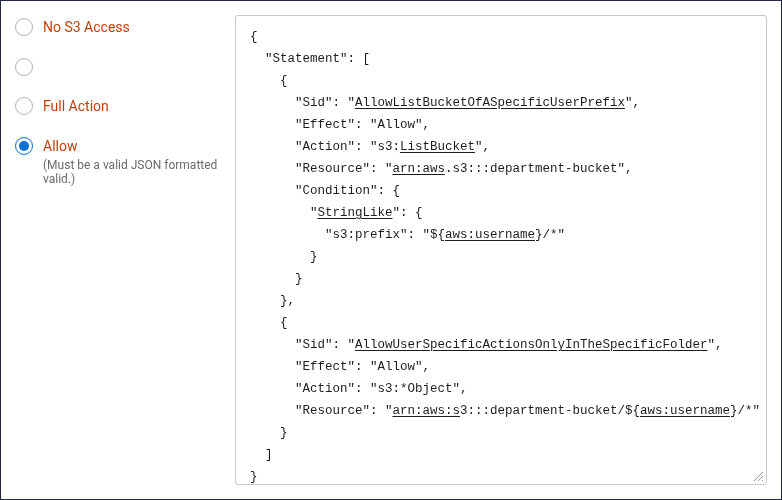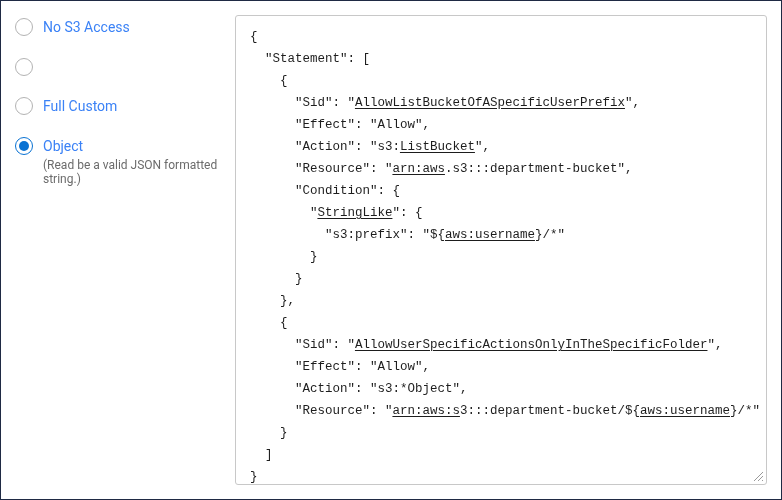--- a/index.html
+++ b/index.html
@@ -53,21 +53,21 @@
     position: absolute;
     width: 10px;
     height: 10px;
     background: #0972d3;
     border-radius: 50%;
     top: 3px;
     left: 3px;
   }
   .radio-label {
     font-size: 14px;
-    color: #3b82f6;
+    color: #c2410c;
     line-height: 20px;
   }
   .radio-sublabel {
     font-size: 12px;
     color: #6b6b6b;
     margin-top: 2px;
   }
   .radio-text-wrap {
     display: flex;
     flex-direction: column;
@@ -134,29 +134,29 @@
       </span>
     </div>
 
     <div class="radio-row">
       <span class="radio"></span>
     </div>
 
     <div class="radio-row">
       <span class="radio"></span>
       <span class="radio-text-wrap">
-        <span class="radio-label">Full Custom</span>
+        <span class="radio-label">Full Action</span>
       </span>
     </div>
 
     <div class="radio-row">
       <span class="radio selected"></span>
       <span class="radio-text-wrap">
-        <span class="radio-label">Object</span>
-        <span class="radio-sublabel">(Read be a valid JSON formatted string.)</span>
+        <span class="radio-label">Allow</span>
+        <span class="radio-sublabel">(Must be a valid JSON formatted valid.)</span>
       </span>
     </div>
 
   </div>
 
   <div class="right-col">
     <div class="code-wrap">
       <div class="code-area" id="code-area"><div>{</div><div>  "Statement": [</div><div>    {</div><div>      "Sid": "<span class="sp">AllowListBucketOfASpecificUserPrefix</span>",</div><div>      "Effect": "Allow",</div><div>      "Action": "s3:<span class="sp">ListBucket</span>",</div><div>      "Resource": "<span class="sp">arn:aws</span>.s3:::department-bucket",</div><div>      "Condition": {</div><div>        "<span class="sp">StringLike</span>": {</div><div>          "s3:prefix": "${<span class="sp">aws:username</span>}/*"</div><div>        }</div><div>      }</div><div>    },</div><div>    {</div><div>      "Sid": "<span class="sp">AllowUserSpecificActionsOnlyInTheSpecificFolder</span>",</div><div>      "Effect": "Allow",</div><div>      "Action": "s3:*Object",</div><div>      "Resource": "<span class="sp">arn:aws:s</span>3:::department-bucket/${<span class="sp">aws:username</span>}/*"</div><div>    }</div><div>  ]</div><div>}</div></div>
       <div class="resize-handle">
         <svg width="12" height="12" viewBox="0 0 12 12">

